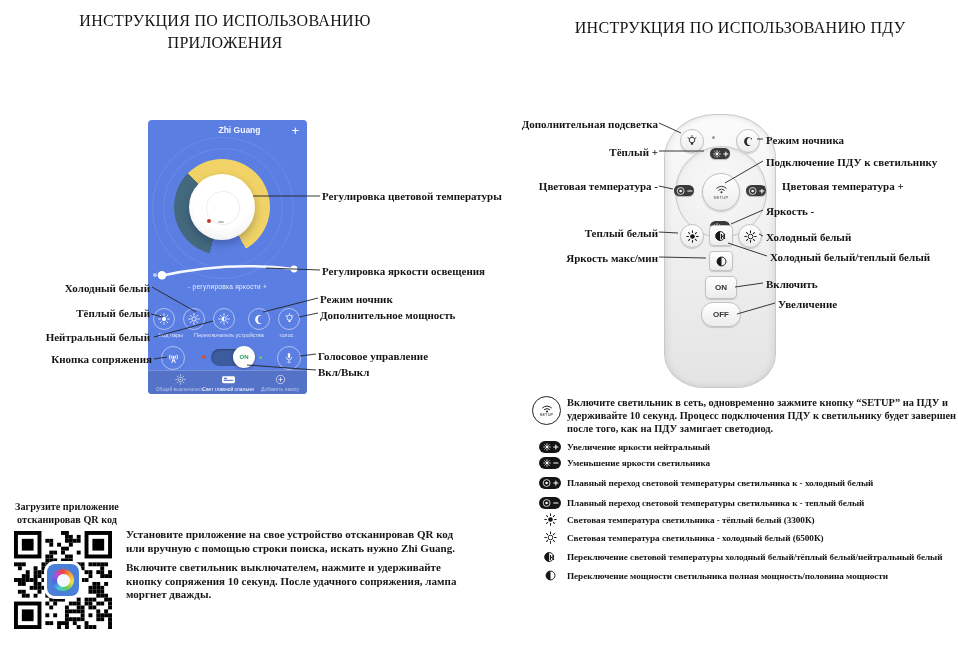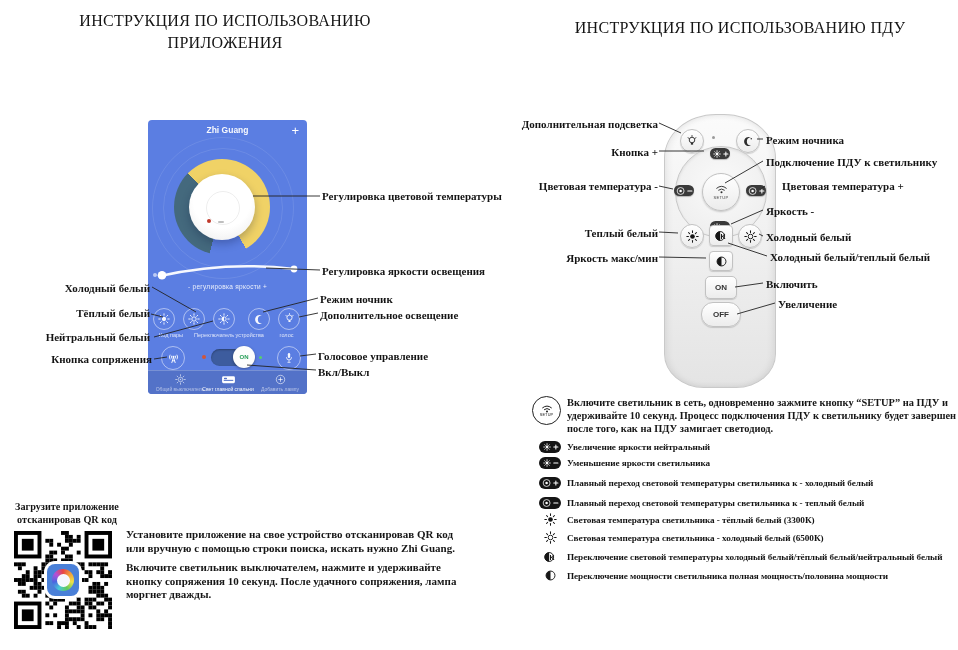--- a/index.html
+++ b/index.html
@@ -6,21 +6,21 @@
   .page{position:relative;width:958px;height:650px;background:#ffffff;font-family:"Liberation Serif",serif;overflow:hidden;}
   .abs{position:absolute;}
   .title{position:absolute;font-size:16px;color:#151515;text-align:center;line-height:1.4;letter-spacing:.3px;z-index:4;}
   .co{position:absolute;font-weight:700;font-size:11px;color:#141414;white-space:nowrap;z-index:12;}
   .co.r{text-align:right;}
   .para{position:absolute;font-weight:700;font-size:11px;color:#161616;line-height:1.24;z-index:4;}
   .lines{position:absolute;left:0;top:0;z-index:10;pointer-events:none;}
   
   .phone{position:absolute;left:148px;top:120px;width:159px;height:274px;background:#5b7ee2;border-radius:4px;z-index:2;font-family:"Liberation Sans",sans-serif;overflow:hidden;}
   .ph-header{position:absolute;left:0;top:0;width:100%;height:22px;}
-  .ph-title{position:absolute;left:0;top:5px;width:100%;text-align:center;color:#fff;font-size:8.5px;font-weight:700;opacity:.95;}
+  .ph-title{position:absolute;left:0;top:5px;width:100%;text-align:center;color:#fff;font-size:8.5px;font-weight:700;opacity:.95;padding-left:12px;}
   .ph-plus{position:absolute;right:8px;top:3px;color:#fff;font-size:13px;font-weight:400;}
   .ring-faint{position:absolute;border:1.5px solid rgba(255,255,255,.10);border-radius:50%;}
   .dial-ring{position:absolute;left:26px;top:39px;width:96px;height:96px;border-radius:50%;
     background:conic-gradient(from 180deg, rgba(0,0,0,0) 0deg 15deg, #44697d 15deg 135deg, #f0d266 135deg 330deg, rgba(0,0,0,0) 330deg 360deg);}
   .dial-face{position:absolute;left:41px;top:54px;width:66px;height:66px;border-radius:50%;
     background:radial-gradient(circle at 50% 38%, #ffffff 55%, #ececec 92%, #dcdcdc 100%);box-shadow:0 4px 9px rgba(10,20,60,.28);}
   .dial-inner{position:absolute;left:58px;top:71px;width:32px;height:32px;border-radius:50%;border:1px solid rgba(0,0,0,.07);}
   .dial-dot{position:absolute;left:59px;top:99px;width:4px;height:4px;border-radius:50%;background:#c0392b;}
   .dial-dash{position:absolute;left:70px;top:101px;width:6px;height:1.5px;background:#bfbfbf;border-radius:1px;}
   .ph-bright-label{position:absolute;left:0;top:163px;width:100%;text-align:center;color:rgba(255,255,255,.88);font-size:6.5px;letter-spacing:.3px;}
@@ -267,21 +267,21 @@
     <div class="ph-tablabel" style="left:106px;width:52px;color:rgba(255,255,255,.55);">Добавить лампу</div>
   </div>
 
   <div class="co r" style="right:808px;top:282px;">Холодный белый</div>
   <div class="co r" style="right:808px;top:307px;">Тёплый белый</div>
   <div class="co r" style="right:808px;top:331px;">Нейтральный белый</div>
   <div class="co r" style="right:806px;top:353px;">Кнопка сопряжения</div>
   <div class="co" style="left:322px;top:190px;">Регулировка цветовой температуры</div>
   <div class="co" style="left:322px;top:265px;">Регулировка яркости освещения</div>
   <div class="co" style="left:320px;top:293px;">Режим ночник</div>
-  <div class="co" style="left:320px;top:309px;">Дополнительное освещение</div>
+  <div class="co" style="left:320px;top:309px;">Дополнительное мощность</div>
   <div class="co" style="left:318px;top:350px;text-align:right;">Голосовое управление</div>
   <div class="co" style="left:318px;top:366px;">Вкл/Выкл</div>
 
   <div class="para" style="left:8px;top:501px;width:118px;text-align:center;font-size:10.2px;">
     <div>Загрузите приложение</div>
     <div>отсканировав QR код</div>
   </div>
   <div class="qr-box">
     <svg id="qr-svg" width="98" height="98" viewBox="0 0 100 100">
         <rect x="48" y="0" width="4" height="4" fill="#000"></rect>
@@ -645,21 +645,21 @@
 
     <div class="rbtn" style="left:40px;top:161px;width:30px;height:21px;border-radius:5px;">
         <span class="onoff">ON</span>
       </div>
     <div class="rbtn" style="left:36px;top:187px;width:38px;height:23px;border-radius:12px;">
         <span class="onoff">OFF</span>
       </div>
   </div>
 
   <div class="co r" style="right:300px;top:118px;">Дополнительная подсветка</div>
-  <div class="co r" style="right:300px;top:146px;">Кнопка +</div>
+  <div class="co r" style="right:300px;top:146px;">Тёплый +</div>
   <div class="co r" style="right:300px;top:180px;padding-left:16px;">Цветовая температура -</div>
   <div class="co r" style="right:300px;top:227px;">Теплый белый</div>
   <div class="co r" style="right:300px;top:252px;">Яркость макс/мин</div>
   <div class="co" style="left:766px;top:134px;">Режим ночника</div>
   <div class="co" style="left:766px;top:156px;">Подключение ПДУ к светильнику</div>
   <div class="co" style="left:782px;top:180px;">Цветовая температура +</div>
   <div class="co" style="left:766px;top:205px;">Яркость -</div>
   <div class="co" style="left:766px;top:231px;">Холодный белый</div>
   <div class="co" style="left:770px;top:251px;">Холодный белый/теплый белый</div>
   <div class="co" style="left:766px;top:278px;">Включить</div>

